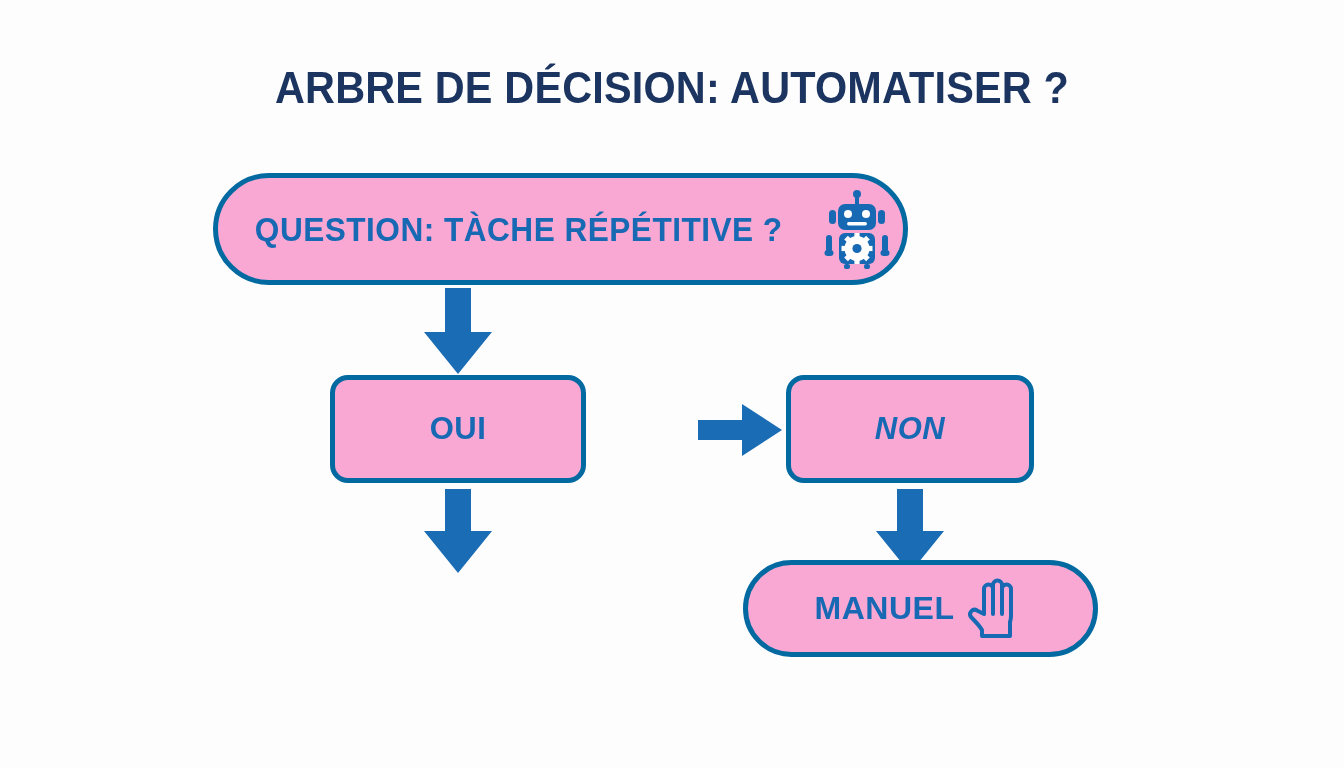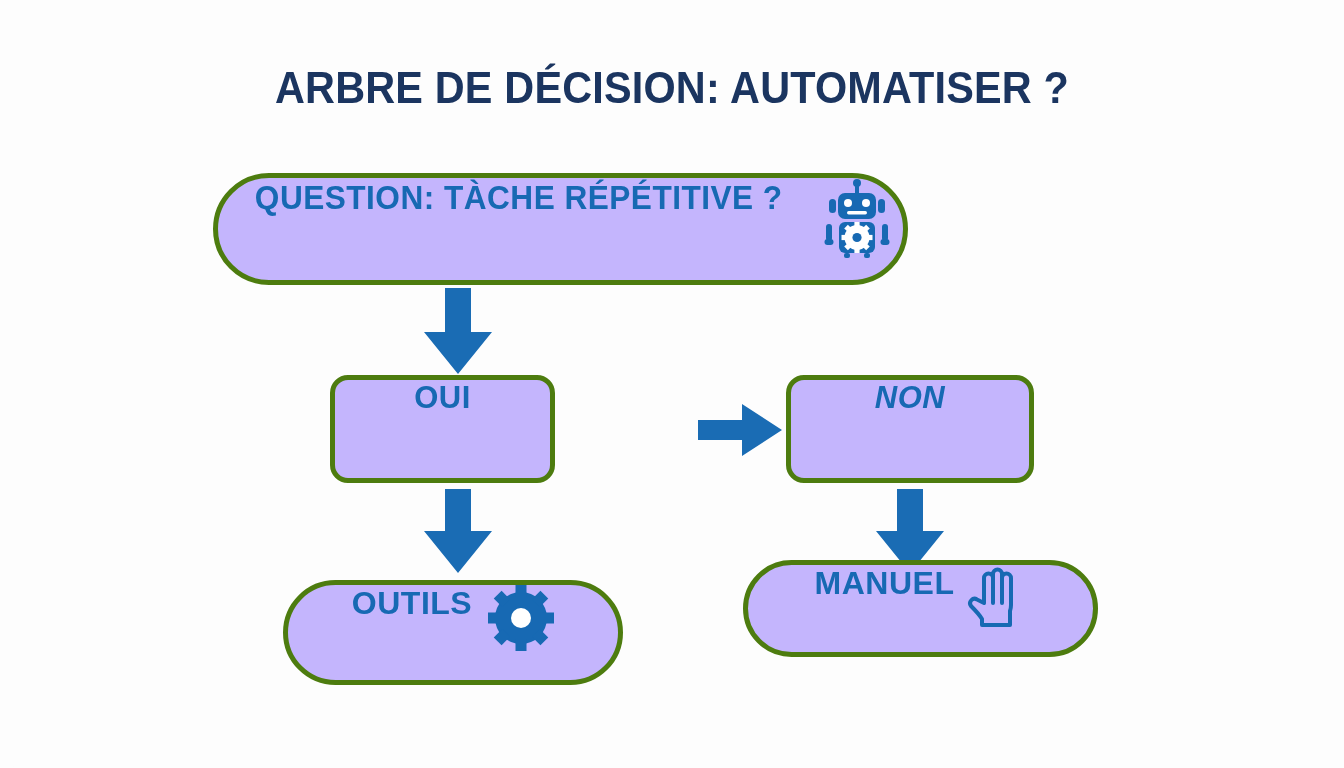--- a/index.html
+++ b/index.html
@@ -35,23 +35,24 @@
     color: #1b3560;
     transform: scaleX(0.92);
     transform-origin: center center;
     white-space: nowrap;
   }
 
   
   .node {
     position: absolute;
     box-sizing: border-box;
-    background: #c4b5fd;
-    border: 5px solid #4d7c0f;
+    background: #f9a8d4;
+    border: 5px solid #0369a1;
     display: flex;
+    align-items: center;
     justify-content: center;
   }
   .node-label {
     font-family: "Liberation Sans", sans-serif;
     font-weight: bold;
     color: #1769b3;
     white-space: nowrap;
     letter-spacing: 0.5px;
   }
 
@@ -69,21 +70,21 @@
   #node-question .node-label {
     font-size: 34px;
     transform: scaleX(0.93);
     transform-origin: center center;
   }
 
   
   #node-oui {
     left: 330px;
     top: 375px;
-    width: 225px;
+    width: 256px;
     height: 108px;
     border-radius: 18px;
   }
   #node-non {
     left: 786px;
     top: 375px;
     width: 248px;
     height: 108px;
     border-radius: 18px;
     font-style: italic;
@@ -233,41 +234,20 @@
       <polygon points="33,0 59,0 59,42 80,42 46,84 12,42 33,42" fill="#1a6cb4"></polygon>
     </svg>
   </div>
 
   <div class="arrow" id="arrow-non-to-manuel">
     <svg viewBox="0 0 92 84" width="92" height="84" xmlns="http://www.w3.org/2000/svg">
       <polygon points="33,0 59,0 59,42 80,42 46,84 12,42 33,42" fill="#1a6cb4"></polygon>
     </svg>
   </div>
 
-  <div class="node" id="node-outils">
-    <span class="node-label">OUTILS</span>
-    <span class="icon" id="gear-icon">
-      <svg viewBox="0 0 66 66" width="66" height="66" xmlns="http://www.w3.org/2000/svg">
-        <g transform="translate(33,33)" fill="#1769b3">
-          <circle r="26"></circle>
-          <g>
-            <rect x="-5.5" y="-33" width="11" height="12"></rect>
-            <rect x="-5.5" y="21" width="11" height="12"></rect>
-            <rect x="-33" y="-5.5" width="12" height="11"></rect>
-            <rect x="21" y="-5.5" width="12" height="11"></rect>
-            <rect x="-5.5" y="-33" width="11" height="12" transform="rotate(45)"></rect>
-            <rect x="-5.5" y="21" width="11" height="12" transform="rotate(45)"></rect>
-            <rect x="-33" y="-5.5" width="12" height="11" transform="rotate(45)"></rect>
-            <rect x="21" y="-5.5" width="12" height="11" transform="rotate(45)"></rect>
-          </g>
-          <circle r="10" fill="#ffffff"></circle>
-        </g>
-      </svg>
-    </span>
-  </div>
 
   <div class="node" id="node-manuel">
     <span class="node-label">MANUEL</span>
     <span class="icon" id="hand-icon">
       <svg viewBox="0 0 62 66" width="62" height="66" xmlns="http://www.w3.org/2000/svg">
         <g fill="none" stroke="#1769b3" stroke-width="4" stroke-linejoin="round" stroke-linecap="round">
 
           <path d="M20 38 V13 a4.5 4.5 0 0 1 9 0 V34
                    V9 a4.5 4.5 0 0 1 9 0 V34
                    V13 a4.5 4.5 0 0 1 9 0 V40

